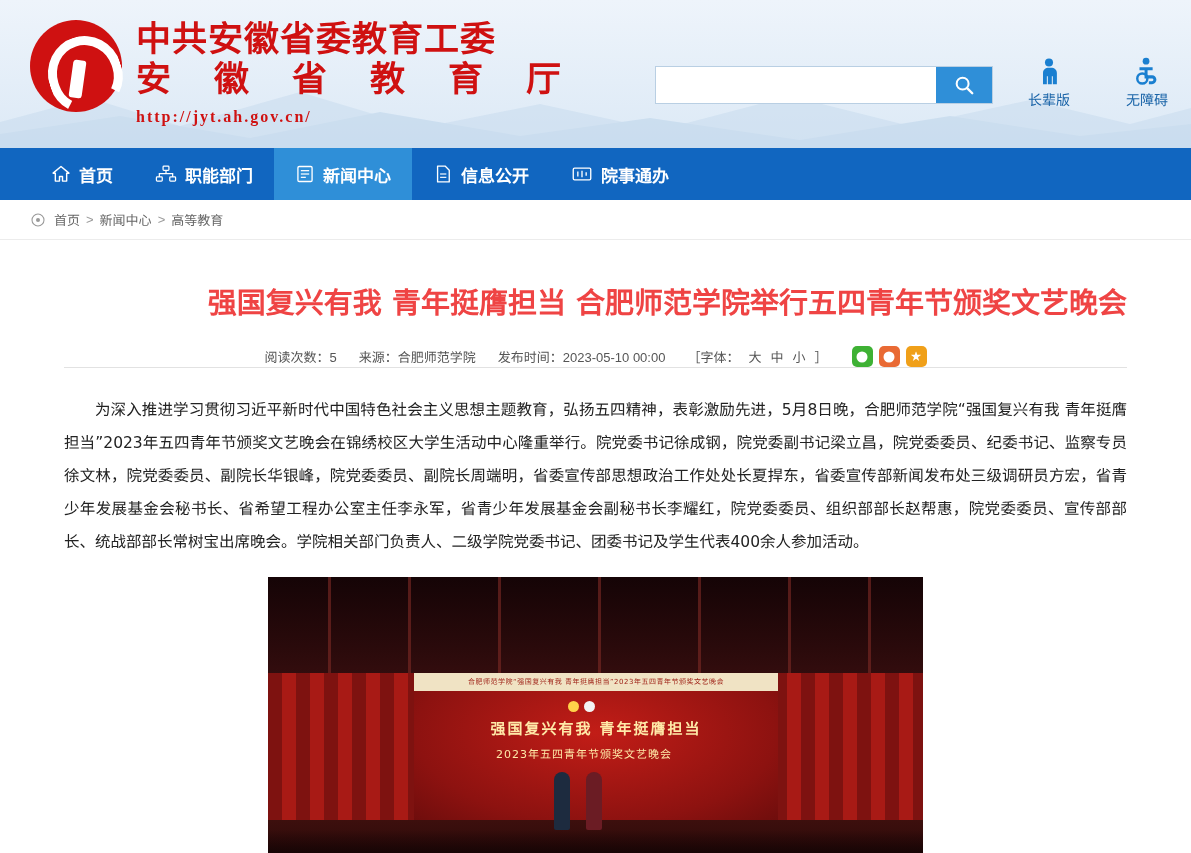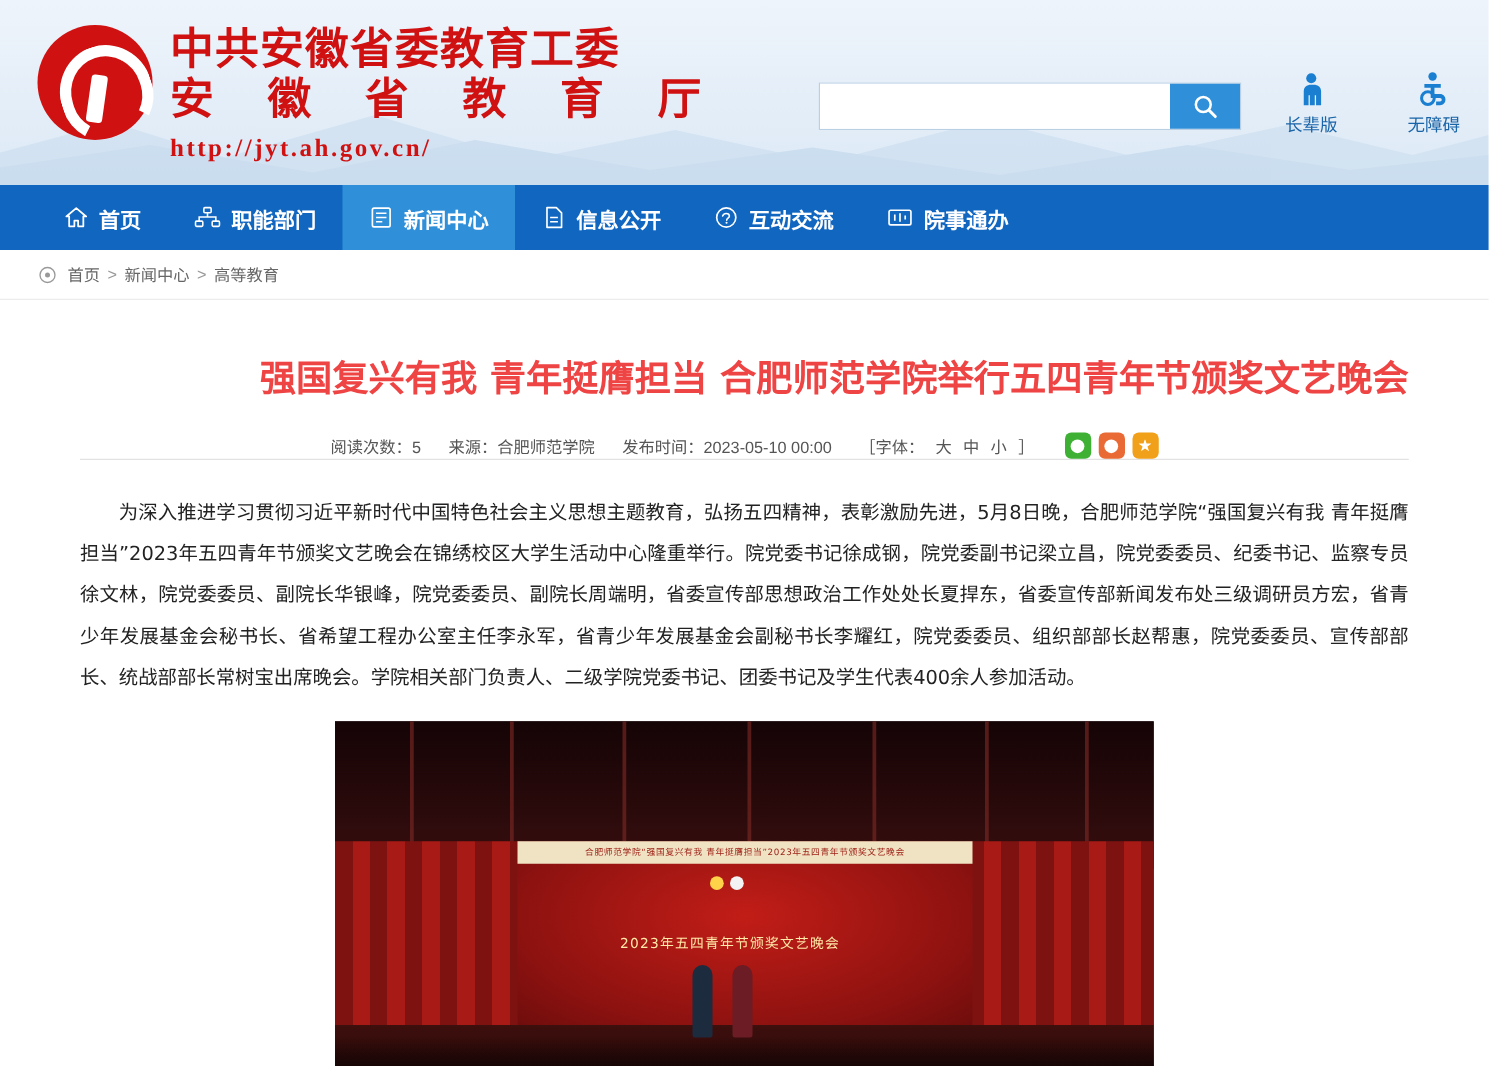--- a/index.html
+++ b/index.html
@@ -62,21 +62,21 @@
     line-height: 40px;
     letter-spacing: 1px;
     white-space: nowrap;
     font-family: Liberation Mono, monospace;
   }
   .logo-line2 { letter-spacing: 11px; }
   .logo-url {
     margin-top: 6px;
     color: #cf1111;
     font-weight: bold;
-    font-size: 20px;
+    font-size: 16px;
     letter-spacing: 2px;
     font-family: "Liberation Serif", serif;
   }
 
   .search-box {
     position: absolute;
     left: 655px; top: 66px;
     width: 338px; height: 38px;
     display: flex;
     border: 1px solid #b9cfe3;
@@ -372,28 +372,20 @@
   <a class="nav-item" href="#">
     <svg width="20" height="20" viewBox="0 0 24 24">
       <path d="M5.5 2.5h9l5 5v14h-14z" fill="none" stroke="#fff" stroke-width="1.6" stroke-linejoin="round"></path>
       <line x1="8.5" y1="12" x2="16" y2="12" stroke="#fff" stroke-width="1.4"></line>
       <line x1="8.5" y1="16" x2="16" y2="16" stroke="#fff" stroke-width="1.4"></line>
     </svg>
     <span>信息公开</span>
   </a>
 
 
-  <a class="nav-item" href="#">
-    <svg width="20" height="20" viewBox="0 0 24 24">
-      <circle cx="12" cy="12" r="9.2" fill="none" stroke="#fff" stroke-width="1.6"></circle>
-      <path d="M8.5 10.5c.6-1.6 1.9-2.4 3.5-2.4 1.8 0 3 1 3 2.5 0 2-2.6 2.1-2.6 4" fill="none" stroke="#fff" stroke-width="1.5" stroke-linecap="round"></path>
-      <circle cx="12.3" cy="17" r="1" fill="#fff"></circle>
-    </svg>
-    <span>互动交流</span>
-  </a>
 
   <a class="nav-item" href="#">
     <svg width="22" height="20" viewBox="0 0 26 24">
       <rect x="2.5" y="5" width="21" height="14" rx="1.6" fill="none" stroke="#fff" stroke-width="1.6"></rect>
       <line x1="8" y1="9" x2="8" y2="15" stroke="#fff" stroke-width="1.6"></line>
       <line x1="13" y1="8" x2="13" y2="16" stroke="#fff" stroke-width="1.6"></line>
       <line x1="18" y1="10" x2="18" y2="14" stroke="#fff" stroke-width="1.6"></line>
     </svg>
     <span>院事通办</span>
   </a>
@@ -452,20 +444,21 @@
       <div class="ph-beam" style="left:330px"></div>
       <div class="ph-beam" style="left:430px"></div>
       <div class="ph-beam" style="left:520px"></div>
       <div class="ph-beam" style="left:600px"></div>
       <div class="ph-curtain-l"></div>
       <div class="ph-curtain-r"></div>
       <div class="ph-screen"></div>
       <div class="ph-banner">合肥师范学院“强国复兴有我 青年挺膺担当”2023年五四青年节颁奖文艺晚会</div>
       <div class="ph-dot1"></div>
       <div class="ph-dot2"></div>
+      <div class="ph-scr-t1">强国复兴有我 青年挺膺担当</div>
       <div class="ph-scr-t2">2023年五四青年节颁奖文艺晚会</div>
       <div class="ph-floor"></div>
       <div class="ph-person ph-p1"></div>
       <div class="ph-person ph-p2"></div>
       <div class="ph-crowd"></div>
     </div>
   </div>
 </div>
 
 </body></html>

